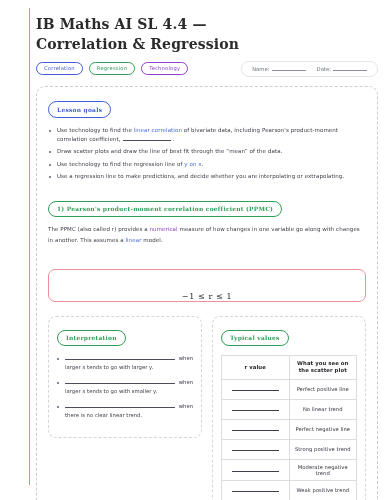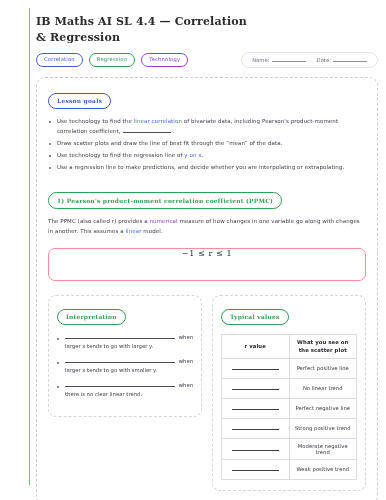--- a/index.html
+++ b/index.html
@@ -30,21 +30,21 @@
   }
   .content {
     position: absolute;
     left: 36px;
     top: 14px;
     right: 8px;
   }
   
   .title {
     font-family: "DejaVu Serif", serif;
-    font-size: 11px;
+    font-size: 14px;
     font-weight: 700;
     color: #2b2b2b;
     line-height: 1.45;
     letter-spacing: .15px;
     margin: 0 0 6px 0;
     max-width: 215px;
   }
   .headrow {
     display: flex;
     align-items: center;
@@ -154,26 +154,26 @@
     margin-top: 15px;
   }
   .para {
     font-size: 5.5px;
     line-height: 1.85;
     color: #3c4049;
     margin: 7px 0 0 0;
     letter-spacing: .08px;
   }
   .formula-box {
-    margin-top: 12px;
+    margin-top: 24px;
     border: 1.1px solid #f08f9e;
     border-radius: 7px;
     height: 31px;
     display: flex;
-    align-items: flex-start;
+    align-items: flex-end;
     justify-content: center;
     background: #fff;
   }
   .formula {
     font-family: "DejaVu Serif", serif;
     font-size: 8px;
     color: #22252b;
     letter-spacing: .6px;
   }
 

